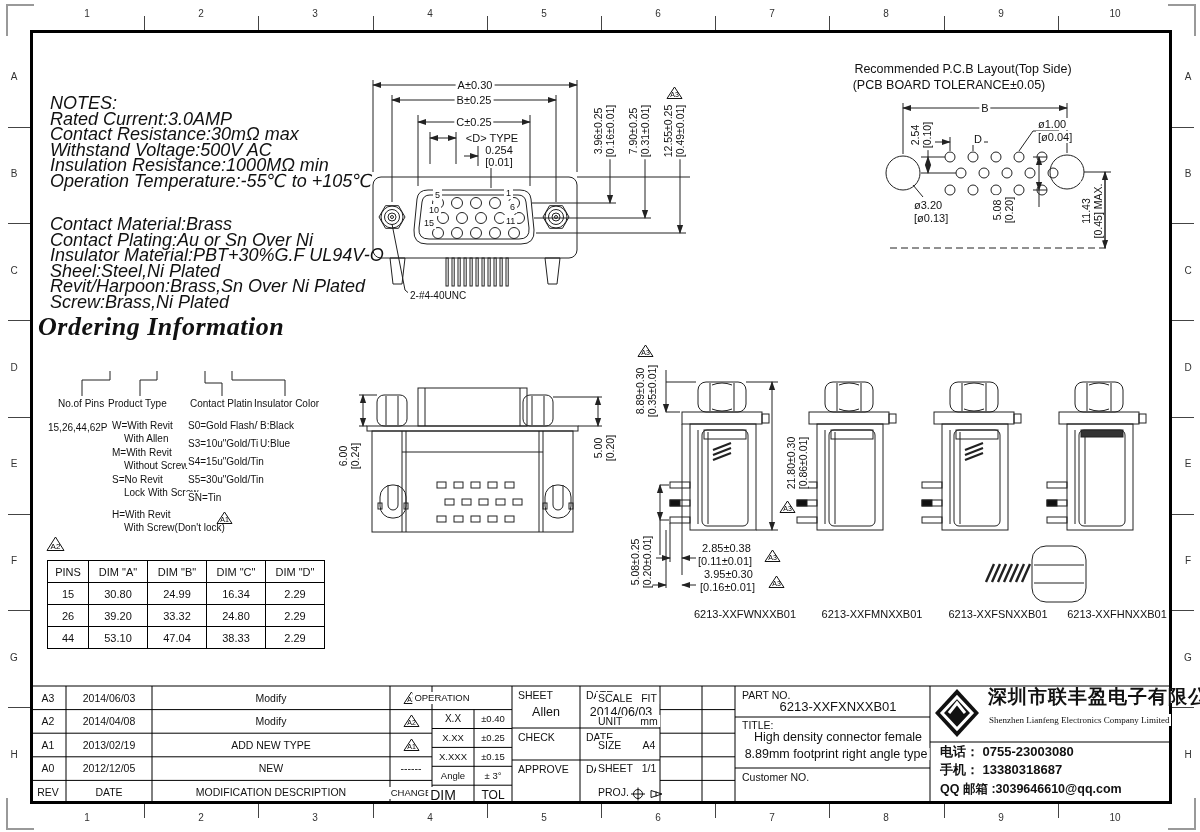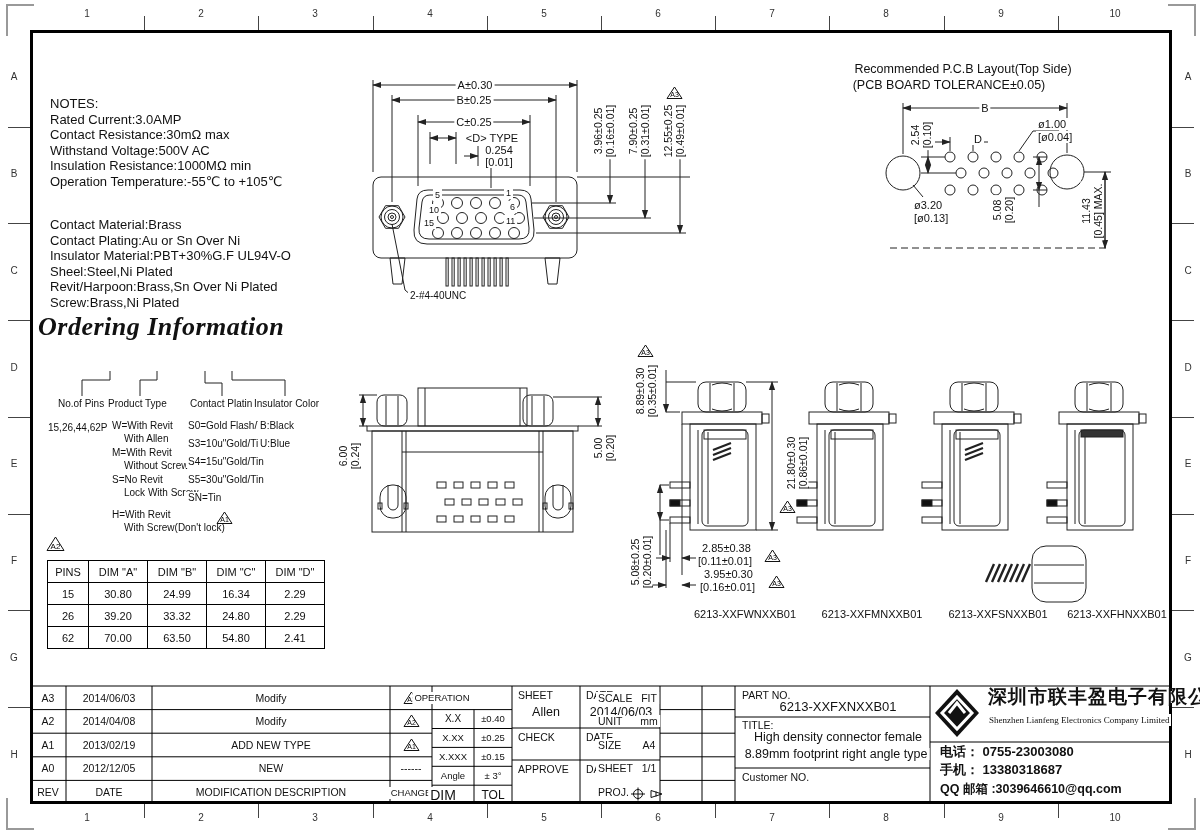--- a/index.html
+++ b/index.html
@@ -17,21 +17,21 @@
   .rlet{position:absolute;width:20px;text-align:center;font-size:10px;color:#333;}
   .tickv{position:absolute;width:1px;height:14px;background:#444;}
   .tickh{position:absolute;width:22px;height:1px;background:#444;}
   .lbl{position:absolute;white-space:nowrap;font-size:11px;background:#fff;padding:0 2px;line-height:12px;}
   .lblc{transform:translateX(-50%);}
   .sm{font-size:10px;}
   .xs{font-size:9px;}
   .vdim{position:absolute;display:flex;flex-direction:column;align-items:center;
         transform:translate(-50%,-50%) rotate(-90deg);font-size:10.5px;line-height:11.5px;
         white-space:nowrap;background:#fff;padding:0 2px;}
-  .notes{position:absolute;left:50px;top:96px;font-size:13px;line-height:15.5px;white-space:nowrap;}
+  .notes{position:absolute;left:50px;top:96px;font-size:18px;line-height:15.5px;white-space:nowrap;font-style:italic;}
   .notes div{margin:0;}
   .ohead{position:absolute;left:38px;top:312px;font-family:"Liberation Serif","DejaVu Serif",serif;
          font-size:26px;font-style:italic;font-weight:bold;letter-spacing:.5px;}
   .pcode{position:absolute;left:44px;top:347px;font-family:"Liberation Serif","DejaVu Serif",serif;
          font-size:21px;white-space:nowrap;}
   .pcode span{margin-right:7px;}
   .pcode .u{border-bottom:1.5px solid #000;padding:0 2px;}
   .ocol{font-size:10px;line-height:12px;}
   .dtab{position:absolute;left:47px;top:560px;border-collapse:collapse;font-size:11px;}
   .dtab td,.dtab th{border:1px solid #000;text-align:center;height:21px;padding:0;font-weight:normal;}
@@ -203,25 +203,25 @@
           <td>2.29</td>
     </tr>
     <tr>
       <td>26</td>
           <td>39.20</td>
           <td>33.32</td>
           <td>24.80</td>
           <td>2.29</td>
     </tr>
     <tr>
-      <td>62</td>
-          <td>70.00</td>
-          <td>63.50</td>
-          <td>54.80</td>
-          <td>2.41</td>
+      <td>44</td>
+          <td>53.10</td>
+          <td>47.04</td>
+          <td>38.33</td>
+          <td>2.29</td>
     </tr>
   </tbody>
     </table>
 
   <svg style="left:360px;top:72px" width="340" height="250" viewBox="0 0 340 250">
     <defs>
       <marker id="fe" viewBox="0 0 10 10" refX="9" refY="5" markerWidth="9" markerHeight="9" orient="auto">
           <path d="M0,1.5 L10,5 L0,8.5 Z" fill="#222"></path>
         </marker>
       <marker id="fs" viewBox="0 0 10 10" refX="1" refY="5" markerWidth="9" markerHeight="9" orient="auto">

